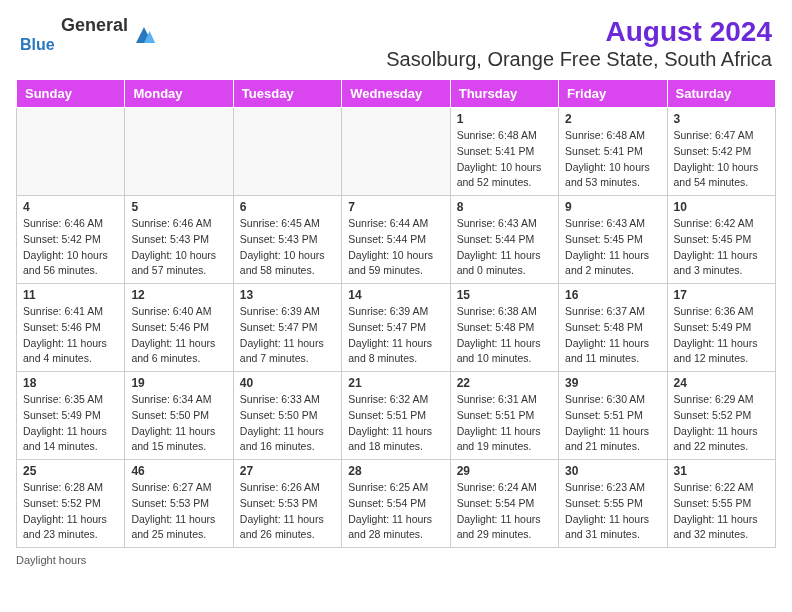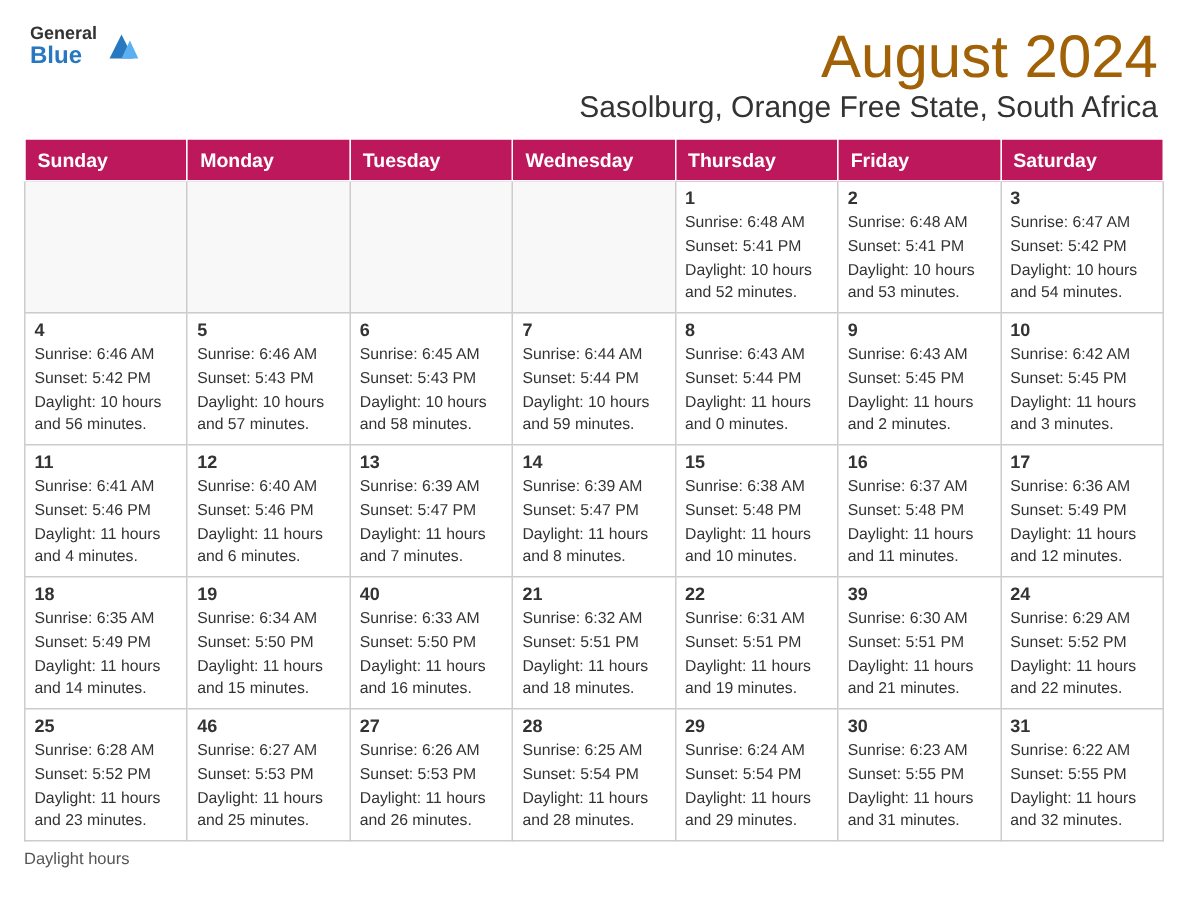--- a/index.html
+++ b/index.html
@@ -19,55 +19,56 @@
       display: flex;
       align-items: center;
       gap: 2px;
     }
     .logo-text {
       display: flex;
       flex-direction: column;
       line-height: 1.1;
     }
     .logo-general {
-      font-size: 12px;
+      font-size: 18px;
       font-weight: bold;
       color: #333;
+      margin-left: 41px;
     }
     .logo-blue {
       font-size: 16px;
       font-weight: bold;
       color: #2878c0;
     }
     .logo-icon {
       width: 24px;
       height: 24px;
       margin-left: 2px;
     }
     .title-area {
       text-align: right;
     }
     .month-title {
-      font-size: 40px;
-      font-weight: normal;
-      color: #a16207;
+      font-size: 28px;
+      font-weight: bold;
+      color: #6d28d9;
     }
     .subtitle {
       font-size: 20px;
       color: #333;
     }
     .calendar {
       width: 100%;
       border-collapse: collapse;
       padding: 0 8px;
       margin: 0 8px;
       width: calc(100% - 16px);
     }
     .calendar th {
-      background: #be185d;
+      background: #d946ef;
       color: #fff;
       text-align: left;
       padding: 6px 8px;
       font-size: 13px;
       border: 1px solid #fff;
     }
     .calendar td {
       border: 1px solid #ccc;
       vertical-align: top;
       padding: 4px 6px;

